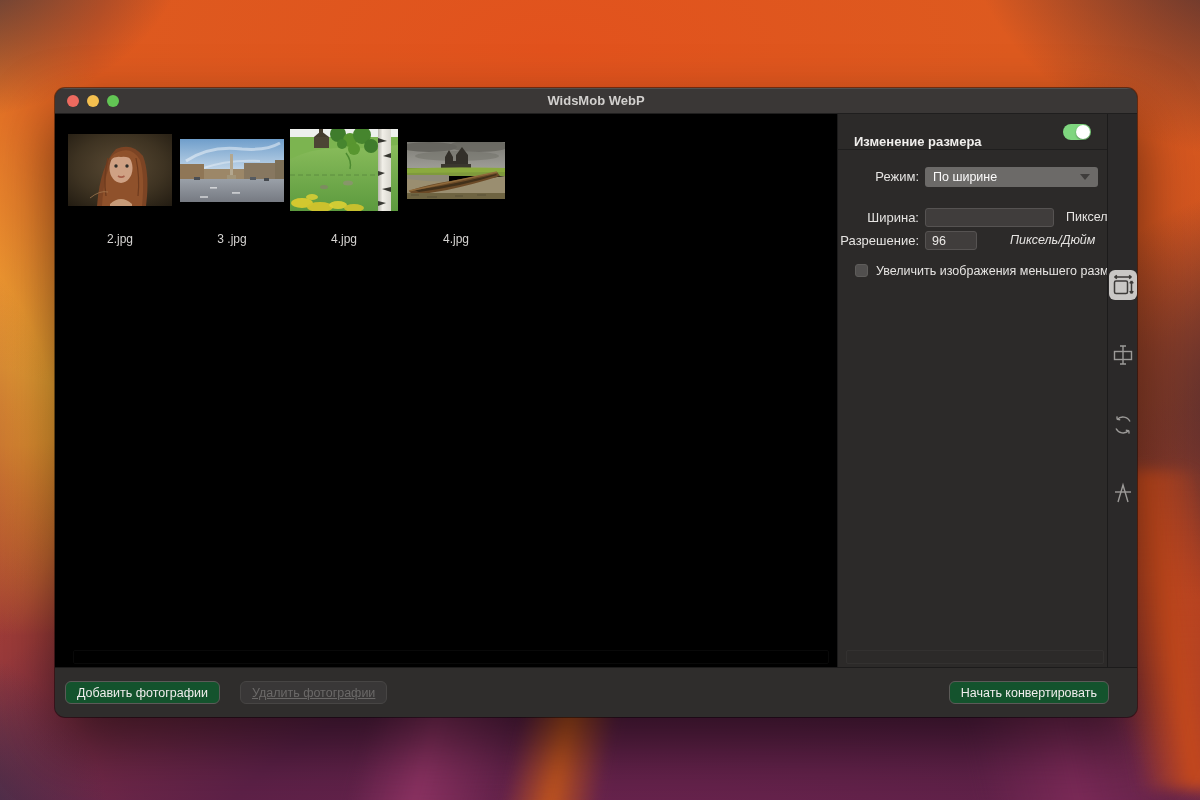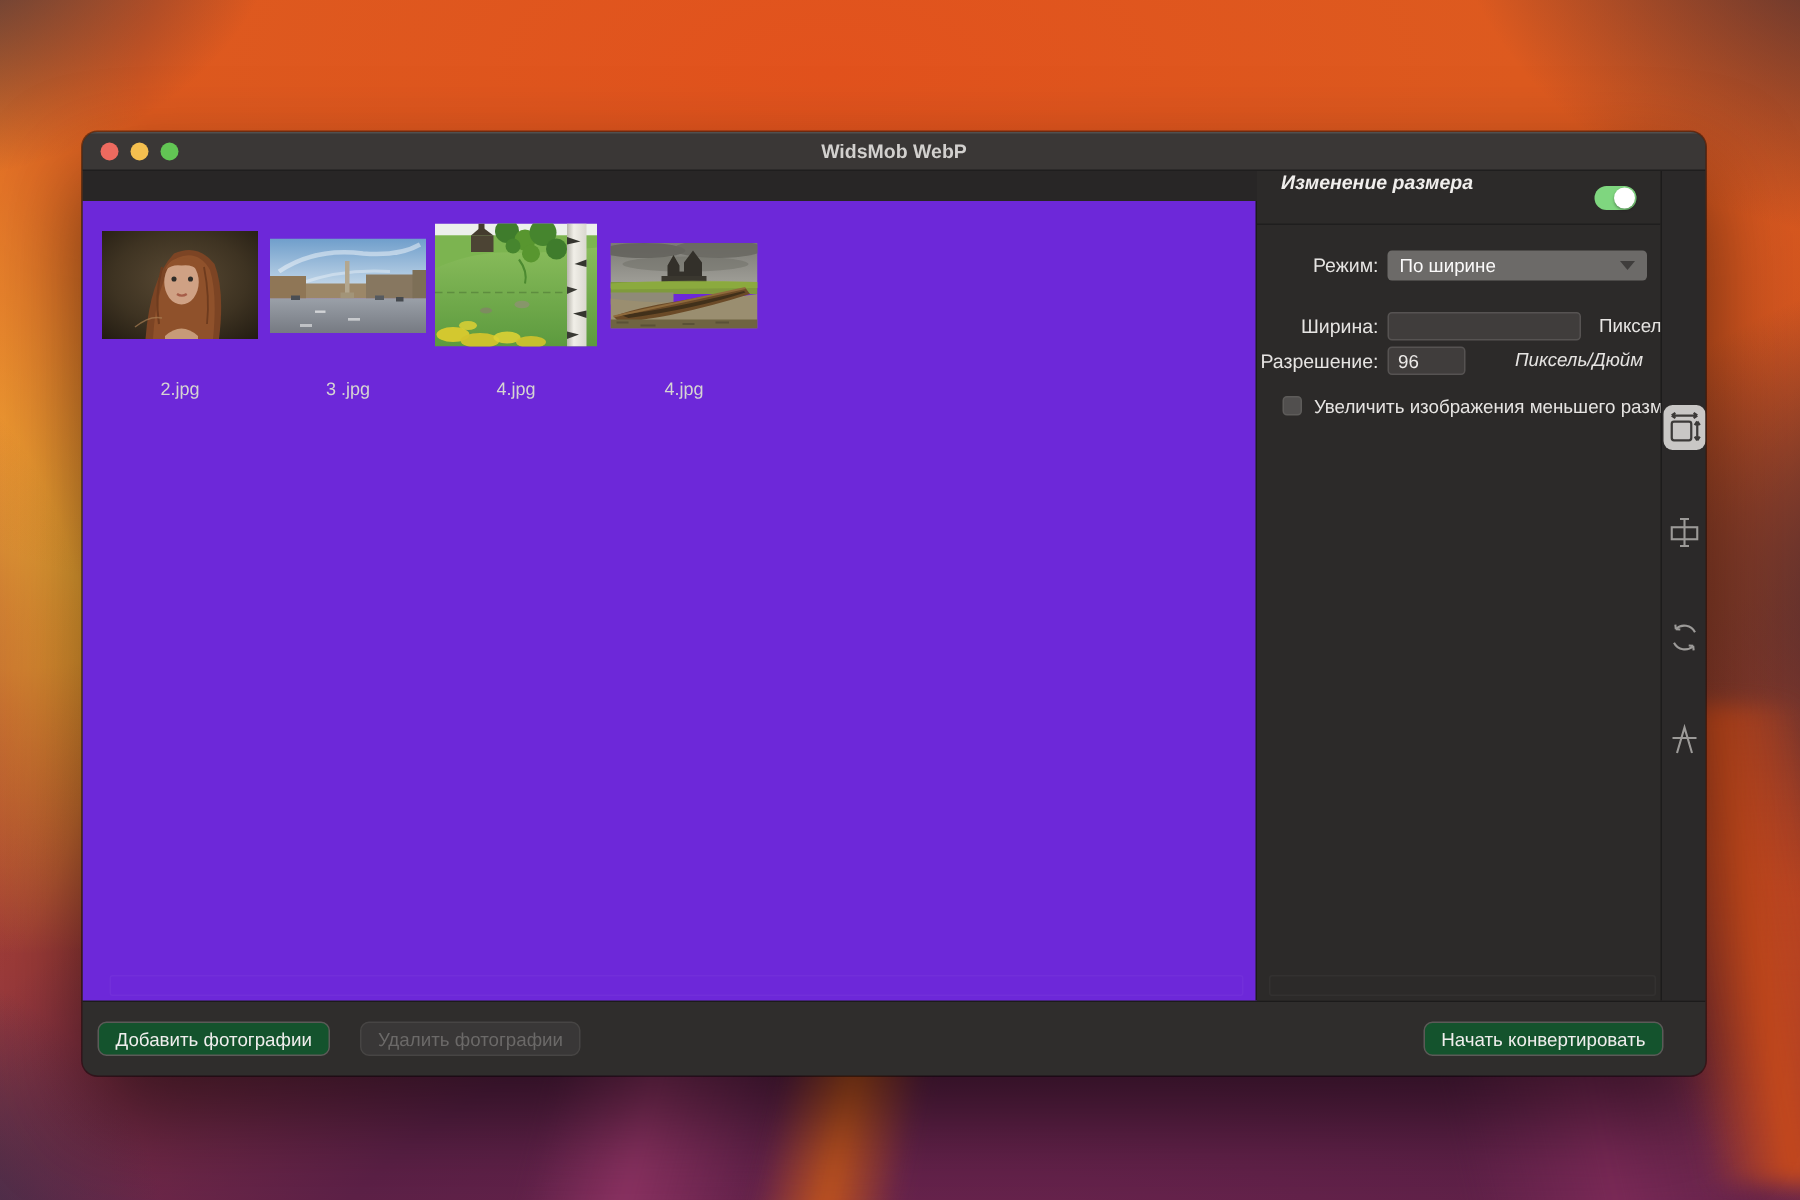--- a/index.html
+++ b/index.html
@@ -41,33 +41,33 @@
   .lights { position:absolute; left:12px; top:7px; display:flex; gap:8px; }
   .light { width:12px; height:12px; border-radius:50%; }
   .light.red    { background:#ed6a5f; }
   .light.yellow { background:#f4bf4f; }
   .light.green  { background:#62c554; }
 
   .win-body { display:flex; flex-direction:column; height:603px; }
   .content  { flex:1; display:flex; min-height:0; }
 
   
-  .main { width:783px; background:#6d28d9; border-right:1px solid #1c1b1b;
-          position:relative; padding:0 0 0 9px; display:flex; align-items:flex-start;margin-top:20px; }
+  .main { width:783px; background:#000000; border-right:1px solid #1c1b1b;
+          position:relative; padding:0 0 0 9px; display:flex; align-items:flex-start; }
   .photo-item { width:112px; display:flex; flex-direction:column; align-items:center; }
   .thumb-box  { height:100px; margin-top:6px; display:flex; align-items:center; justify-content:center; }
   .photo-name { margin-top:12px; font-size:12px; color:#d6d4d2; }
   .ghost-rule { position:absolute; left:18px; right:8px; bottom:3px; height:14px;
                 border:1px solid rgba(255,255,255,.035); border-radius:2px; }
 
   
   .panel { width:270px; background:#2c2a29; border-right:1px solid #1c1b1b;
            position:relative; overflow:hidden; }
   .panel-header { height:36px; border-bottom:1px solid #1f1e1e; position:relative;
-                  display:flex; align-items:flex-start; padding:0 16px;font-style:italic; }
+                  display:flex; align-items:flex-end; padding:0 16px; }
   .panel-title { font-size:13px; font-weight:700; color:#f0eeec; white-space:nowrap; }
   .toggle { position:absolute; right:16px; top:10px; width:28px; height:16px;
             border-radius:8px; background:#7fd67f; }
   .toggle .knob { position:absolute; right:1px; top:1px; width:14px; height:14px;
             border-radius:50%; background:#ffffff; box-shadow:0 1px 2px rgba(0,0,0,.35); }
 
   .p-row { position:absolute; left:0; right:0; height:20px; }
   .row-mode  { top:53px; }
   .row-width { top:94px; }
   .row-res   { top:117px; }
@@ -106,21 +106,21 @@
     display:flex; align-items:center; justify-content:center; border-radius:6px; }
   .tool.active { background:#c9c7c5; }
   .t1 { top:156px; } .t2 { top:226px; } .t3 { top:296px; } .t4 { top:364px; }
 
   
   .footer { height:50px; background:#2f2d2c; border-top:1px solid #1c1b1b;
     display:flex; align-items:center; padding:0 28px 0 10px; gap:20px; }
   .btn { height:23px; padding:0 11px; border-radius:6px; background:#14532d;
     border:1px solid #5c5a58; color:#f0eeed; font-size:12.5px;
     font-family:"Liberation Sans", sans-serif; white-space:nowrap; }
-  .btn:disabled { color:#6b6968; border-color:#474544; background:#393737; }
+  .btn:disabled { color:#6b6968; border-color:#474544; background:#393737;text-decoration:underline; }
   .btn-convert { margin-left:auto; }
 </style>
 </head>
 <body>
 
 <div class="desktop">
   <div class="wp-band wp-b1"></div>
   <div class="wp-band wp-b2"></div>
   <div class="wp-band wp-b3"></div>
   <div class="wp-band wp-b4"></div>

